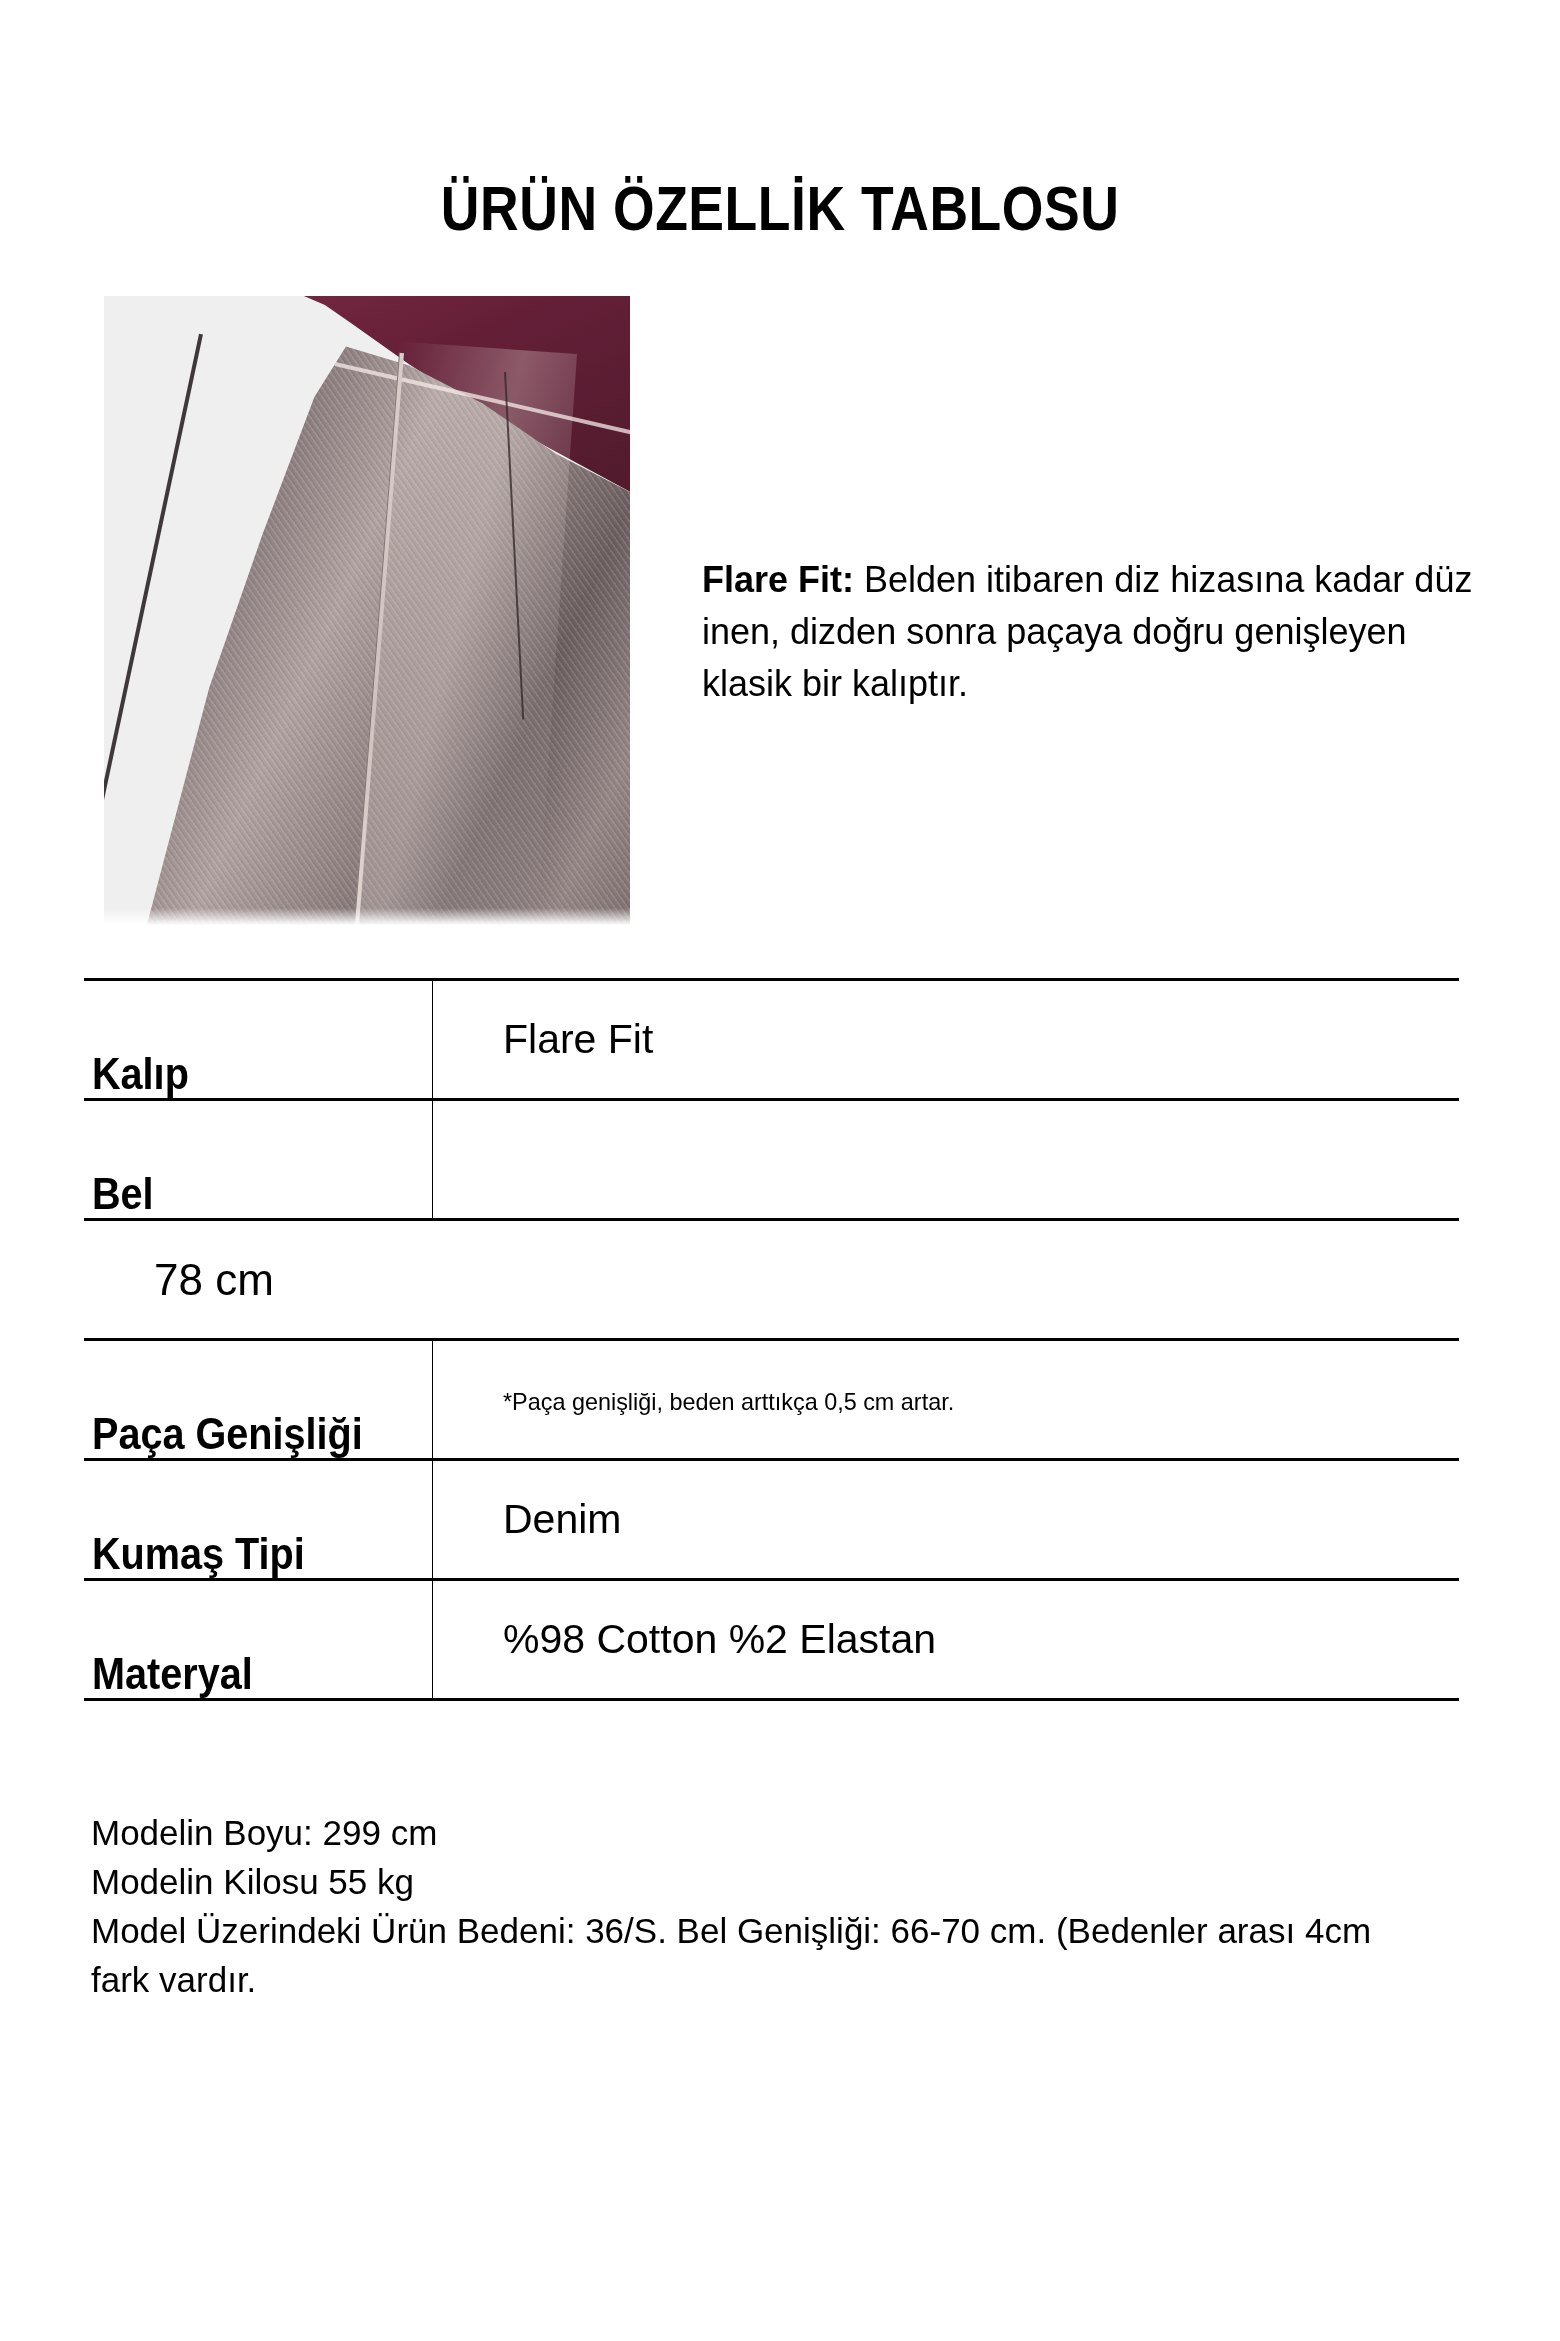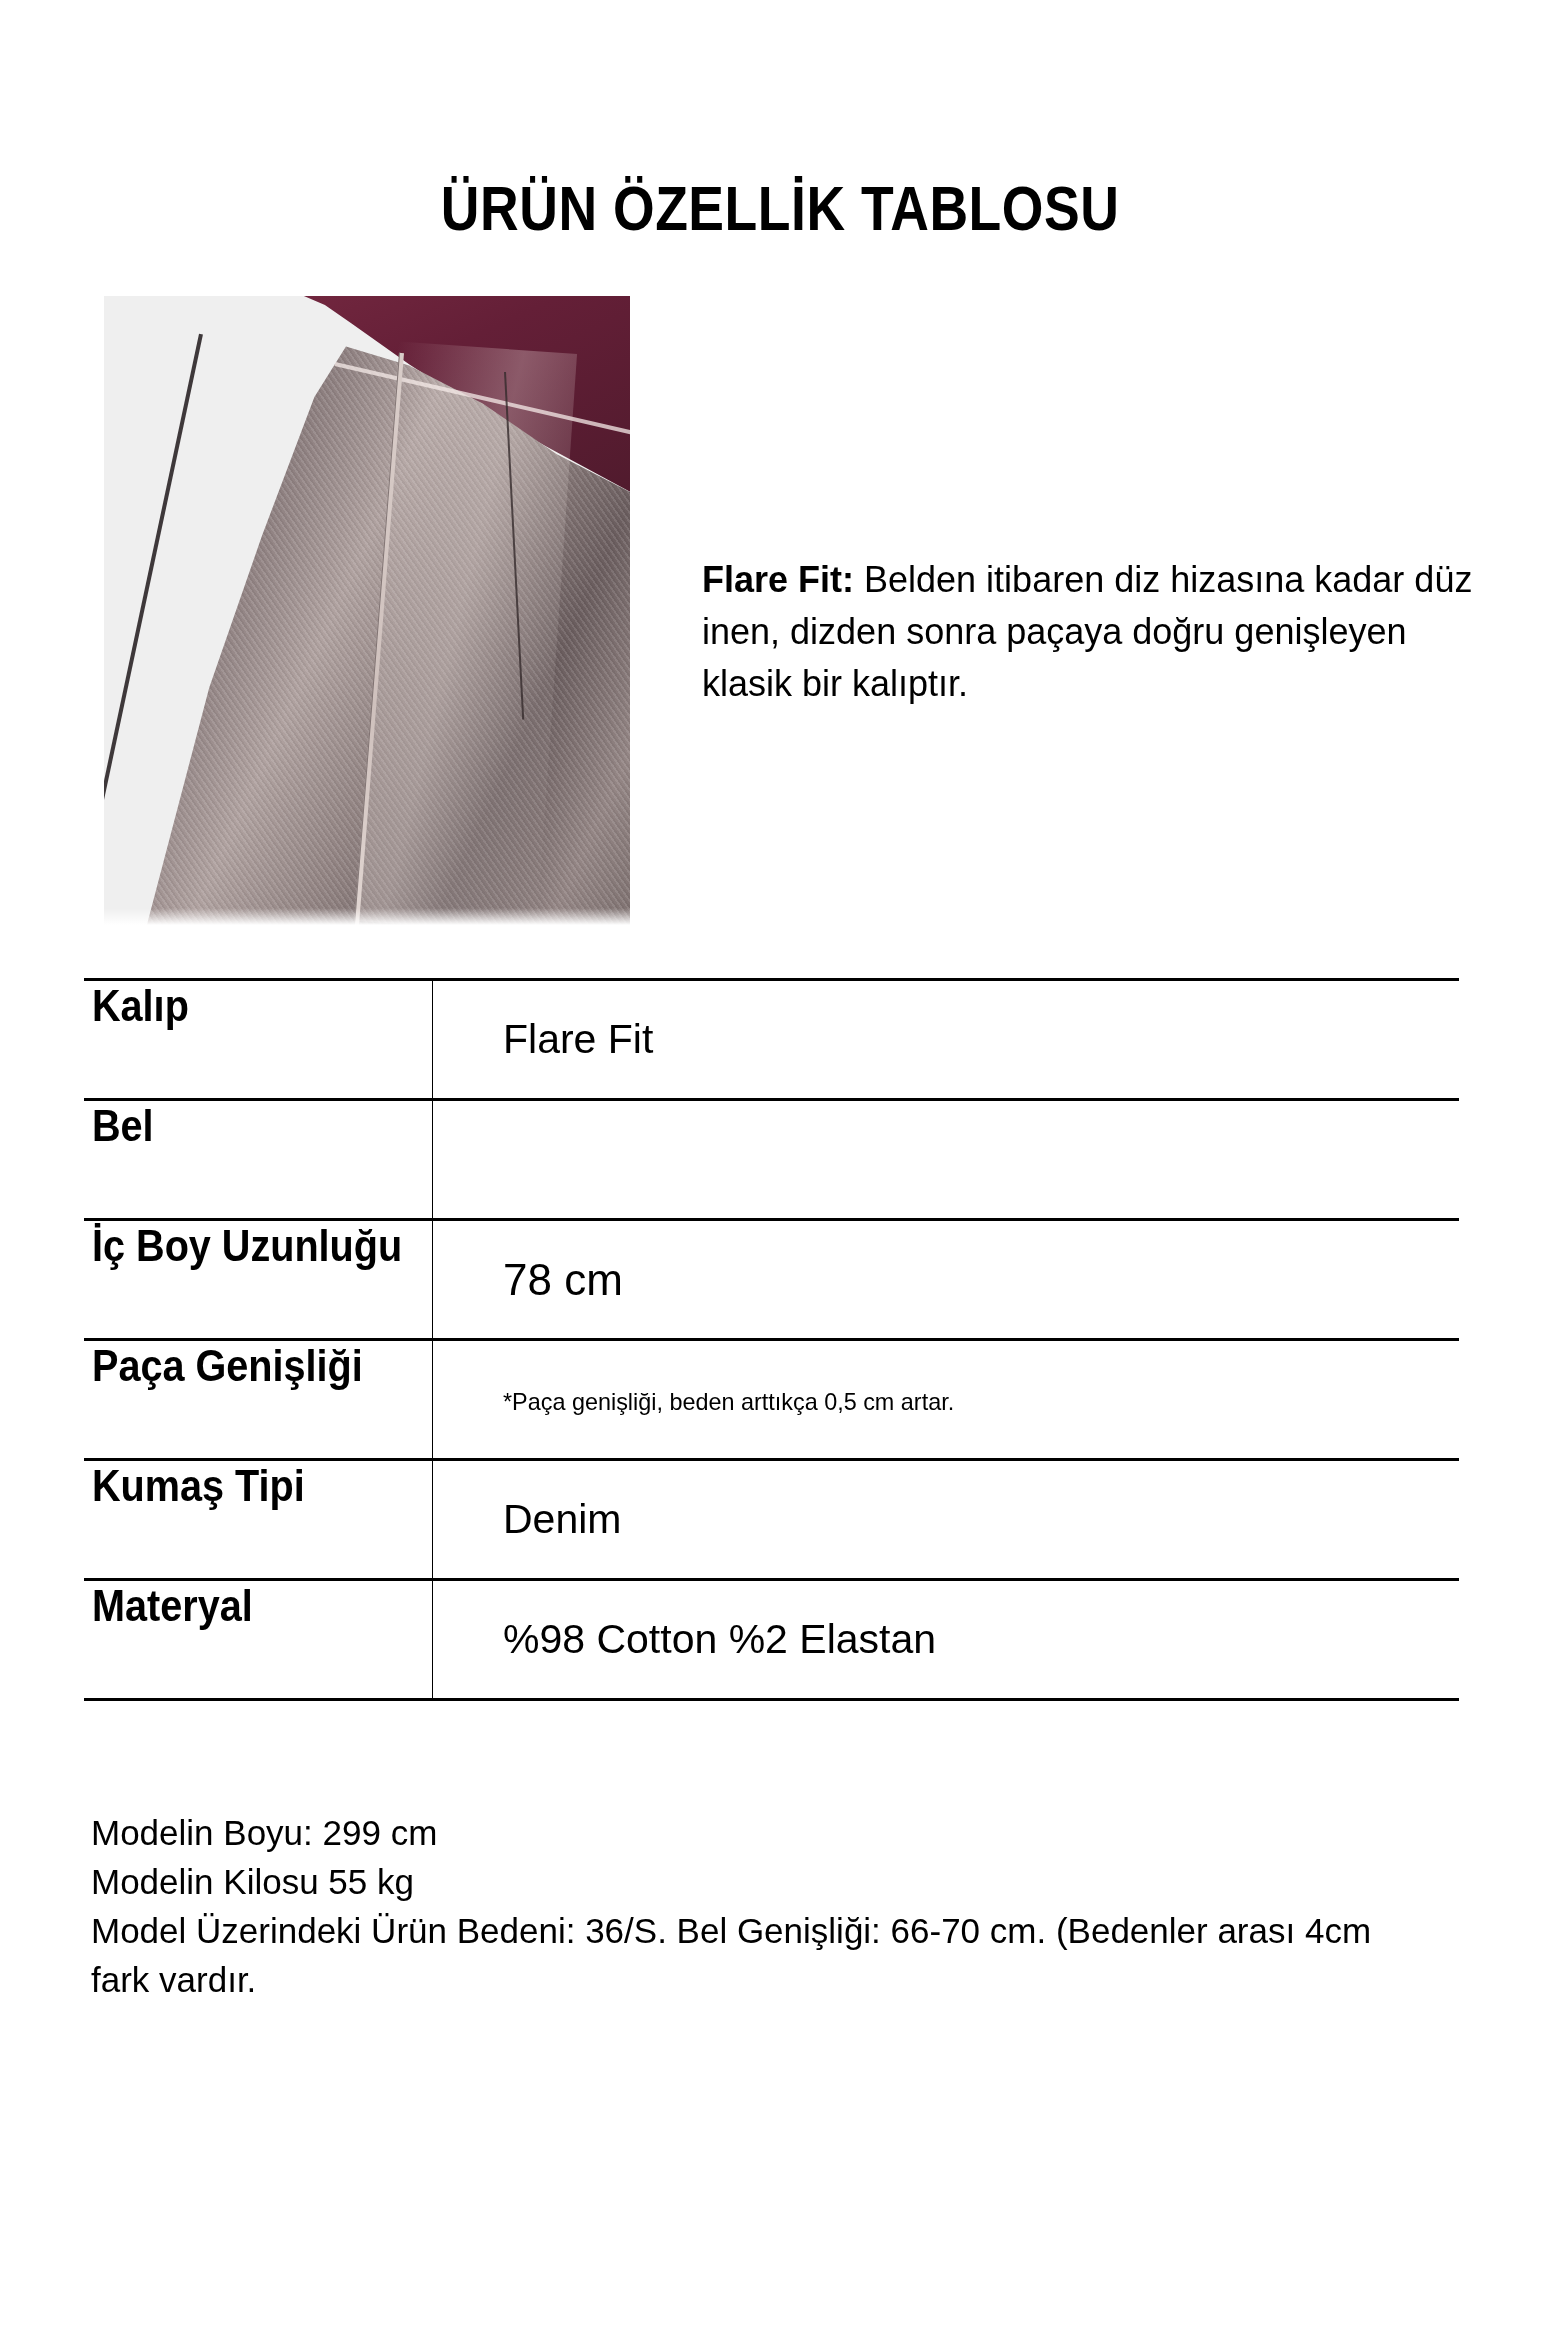--- a/index.html
+++ b/index.html
@@ -84,21 +84,21 @@
   .spec-table{
     position:absolute;left:84px;top:978px;width:1375px;
     border-top:3.5px solid #000;
   }
   .spec-row{
     display:flex;height:117px;border-bottom:3.5px solid #000;
   }
   .cell-label{
     width:349px;flex:0 0 349px;
     border-right:1.8px solid #000;
-    display:flex;align-items:flex-start;
+    display:flex;align-items:flex-end;
     padding-left:8.2px;box-sizing:border-box;
   }
   .cell-label .lbl{
     font-weight:bold;font-size:44px;line-height:49px;
     transform:scaleX(0.9);transform-origin:left center;
     white-space:nowrap;
   }
   .cell-value{
     flex:1;display:flex;flex-direction:column;justify-content:center;
     padding-left:70px;box-sizing:border-box;
@@ -149,23 +149,20 @@
       </div>
     </div>
 
     <div class="spec-row">
       <div class="cell-label">
           <span class="lbl">Bel</span>
         </div>
     </div>
 
     <div class="spec-row has-note">
-      <div class="cell-label">
-          <span class="lbl">İç Boy Uzunluğu</span>
-        </div>
       <div class="cell-value">
         <div class="val">78 cm</div>
       </div>
     </div>
 
     <div class="spec-row has-note">
       <div class="cell-label">
           <span class="lbl">Paça Genişliği</span>
         </div>
       <div class="cell-value">

